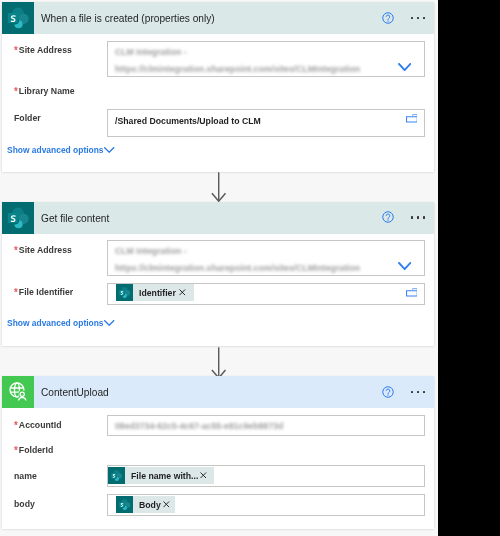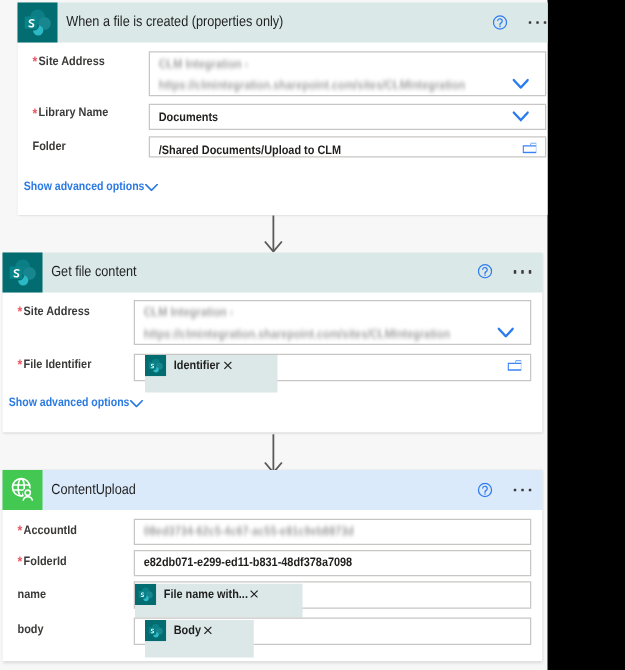--- a/index.html
+++ b/index.html
@@ -25,35 +25,35 @@
   .req{color:#e9545e;font-size:11px;line-height:0;vertical-align:-1px;margin-right:1.2px;}
   .inp{position:absolute;border:1px solid #c8c6c4;background:#fff;box-sizing:border-box;
        font-size:9.8px;color:#201f1e;}
   .inp .val{position:absolute;left:7px;white-space:nowrap;
             transform:scaleX(.89);transform-origin:left center;}
   .link{position:absolute;color:#2a7ae2;font-size:9.8px;white-space:nowrap;}
   .link .ltxt{position:absolute;left:0;top:0;display:inline-block;transform:scaleX(.861);transform-origin:left top;}
   .link .lchev{position:absolute;left:97.2px;top:2.9px;}
 
   .blur{filter:blur(1.65px);color:#a0a0a0;}
-  .chip{position:absolute;background:#dce8e8;height:30px;padding-left:28px;}
+  .chip{position:absolute;background:#dce8e8;height:17px;}
   .chip .ci{position:absolute;left:0;top:0;width:17px;height:17px;}
   .chip .ctxt{position:absolute;left:22.9px;top:3.2px;font-size:9.8px;color:#1f1f1f;white-space:nowrap;
               transform:scaleX(.89);transform-origin:left top;}
   .chip .cx{position:absolute;top:5.2px;width:6.6px;height:6.6px;}
 
   .arrow{position:absolute;width:18px;}
   svg{display:block;}
 </style>
 </head>
 <body>
 
 <div class="canvas">
 
-  <div class="card" id="card1" style="top:2px;height:170px;margin-left:12px;">
+  <div class="card" id="card1" style="top:2px;height:170px;">
     <div class="cardhdr" style="background:#dae8e8;">
       <div class="iconbox" style="background:#036c70;">
         <svg viewBox="0 0 32 32" width="32" height="32" aria-hidden="true">
           <circle cx="16.1" cy="11.4" r="5.85" fill="#0b7f85"></circle>
           <circle cx="21.6" cy="16.8" r="5.1" fill="#18868f"></circle>
           <mask id="spmoon">
               <rect width="32" height="32" fill="#000"></rect>
               <circle cx="16.55" cy="22.25" r="4.1" fill="#fff"></circle>
               <circle cx="13.0" cy="18.1" r="4.35" fill="#000"></circle>
             </mask>
@@ -87,33 +87,25 @@
         <span style="position:absolute;left:289.8px;top:20.7px;">
           <svg viewBox="0 0 13.3 8.1" width="13.3" height="8.1">
               <path d="M1 1 L6.65 7.1 L12.3 1" fill="none" stroke="#2b7cf0" stroke-width="1.85" stroke-linecap="square" stroke-linejoin="miter"></path>
             </svg>
         </span>
       </div>
 
       <div class="lbl" style="left:12.4px;top:83.3px;">
         <span class="req" style="position:static">*</span><span>Library Name</span>
       </div>
-      <div class="inp" style="left:105px;top:81.2px;width:318px;height:20.4px;">
-        <span class="val" style="top:4.5px;">Documents</span>
-        <span style="position:absolute;left:289.8px;top:5.3px;">
-          <svg viewBox="0 0 13.3 8.1" width="13.3" height="8.1">
-              <path d="M1 1 L6.65 7.1 L12.3 1" fill="none" stroke="#2b7cf0" stroke-width="1.85" stroke-linecap="square" stroke-linejoin="miter"></path>
-            </svg>
-        </span>
-      </div>
 
       <div class="lbl" style="left:12.4px;top:110px;">
         <span>Folder</span>
       </div>
-      <div class="inp" style="left:105px;top:107px;width:318px;height:17px;padding-left:28px;">
+      <div class="inp" style="left:105px;top:107px;width:318px;height:28px;padding-left:28px;">
         <span class="val" style="top:4.5px;">/Shared Documents/Upload to CLM</span>
         <span style="position:absolute;left:297.7px;top:3.6px;">
           <svg viewBox="0 0 11.8 9.7" width="11.8" height="9.7">
             <path d="M0.55 2.75 H11.25 V8.0 H0.55 Z" fill="none" stroke="#3b82f6" stroke-width="1.05"></path>
             <path d="M6.5 0.6 H11.25 V2.75" fill="none" stroke="#78aaf8" stroke-width="1.0"></path>
             <path d="M5.85 2.75 L6.8 0.95" fill="none" stroke="#78aaf8" stroke-width="0.85"></path>
           </svg>
         </span>
       </div>
 
@@ -267,23 +259,20 @@
       <div class="lbl" style="left:12.4px;top:42.5px;">
         <span class="req" style="position:static">*</span><span>AccountId</span>
       </div>
       <div class="inp" style="left:105px;top:38.6px;width:318px;height:20.6px;">
         <span class="val blur" style="top:4px;">08ed3734-62c5-4c67-ac55-e81c9eb8873d</span>
       </div>
 
       <div class="lbl" style="left:12.4px;top:67.3px;">
         <span class="req" style="position:static">*</span><span>FolderId</span>
       </div>
-      <div class="inp" style="left:105px;top:63.6px;width:318px;height:20.6px;">
-        <span class="val" style="top:4.5px;">e82db071-e299-ed11-b831-48df378a7098</span>
-      </div>
 
       <div class="lbl" style="left:12.4px;top:93.3px;">
         <span>name</span>
       </div>
       <div class="inp" style="left:105px;top:89.1px;width:318px;height:21.4px;">
         <span class="chip" style="left:0;top:0.1px;width:106.3px;">
           <span class="ci">
             <svg viewBox="0 0 32 32" width="17" height="17">
               <rect width="32" height="32" fill="#036c70"></rect>
               <circle cx="16.1" cy="11.4" r="5.85" fill="#0b7f85"></circle>

